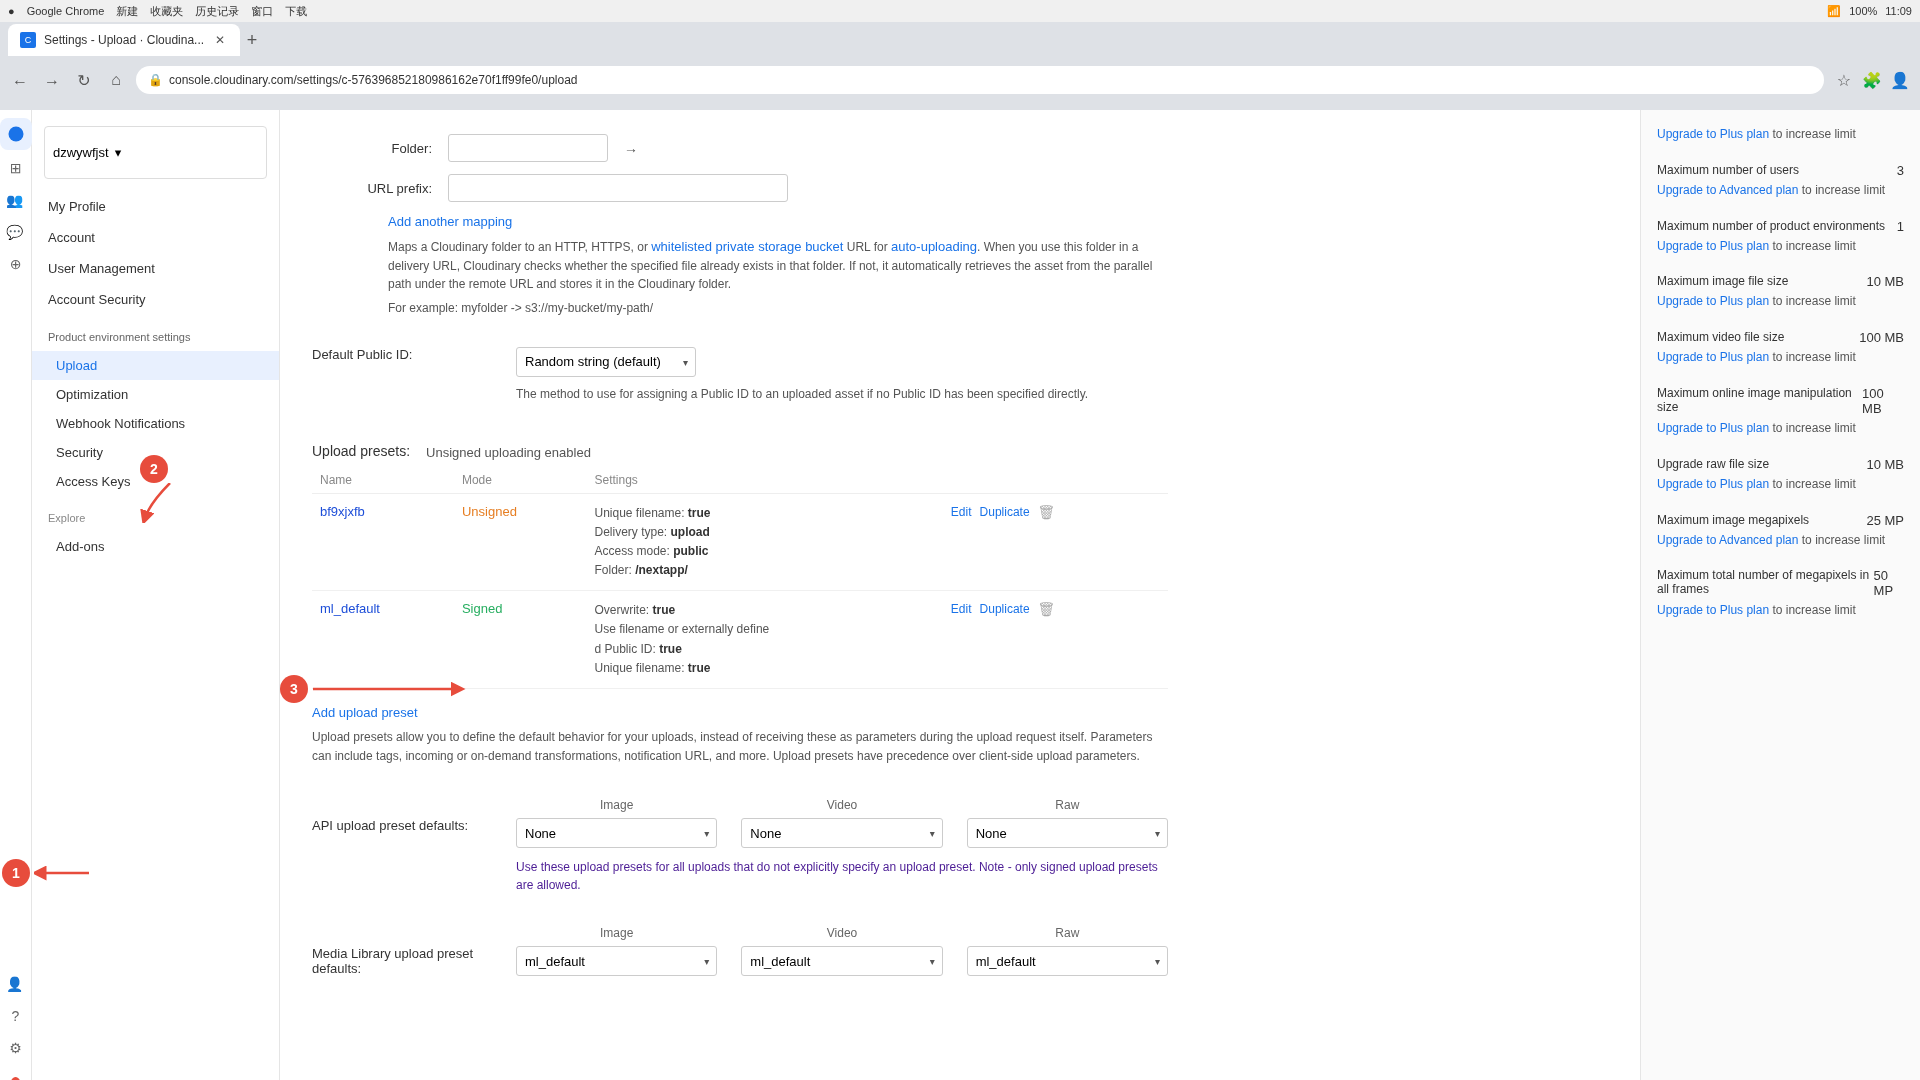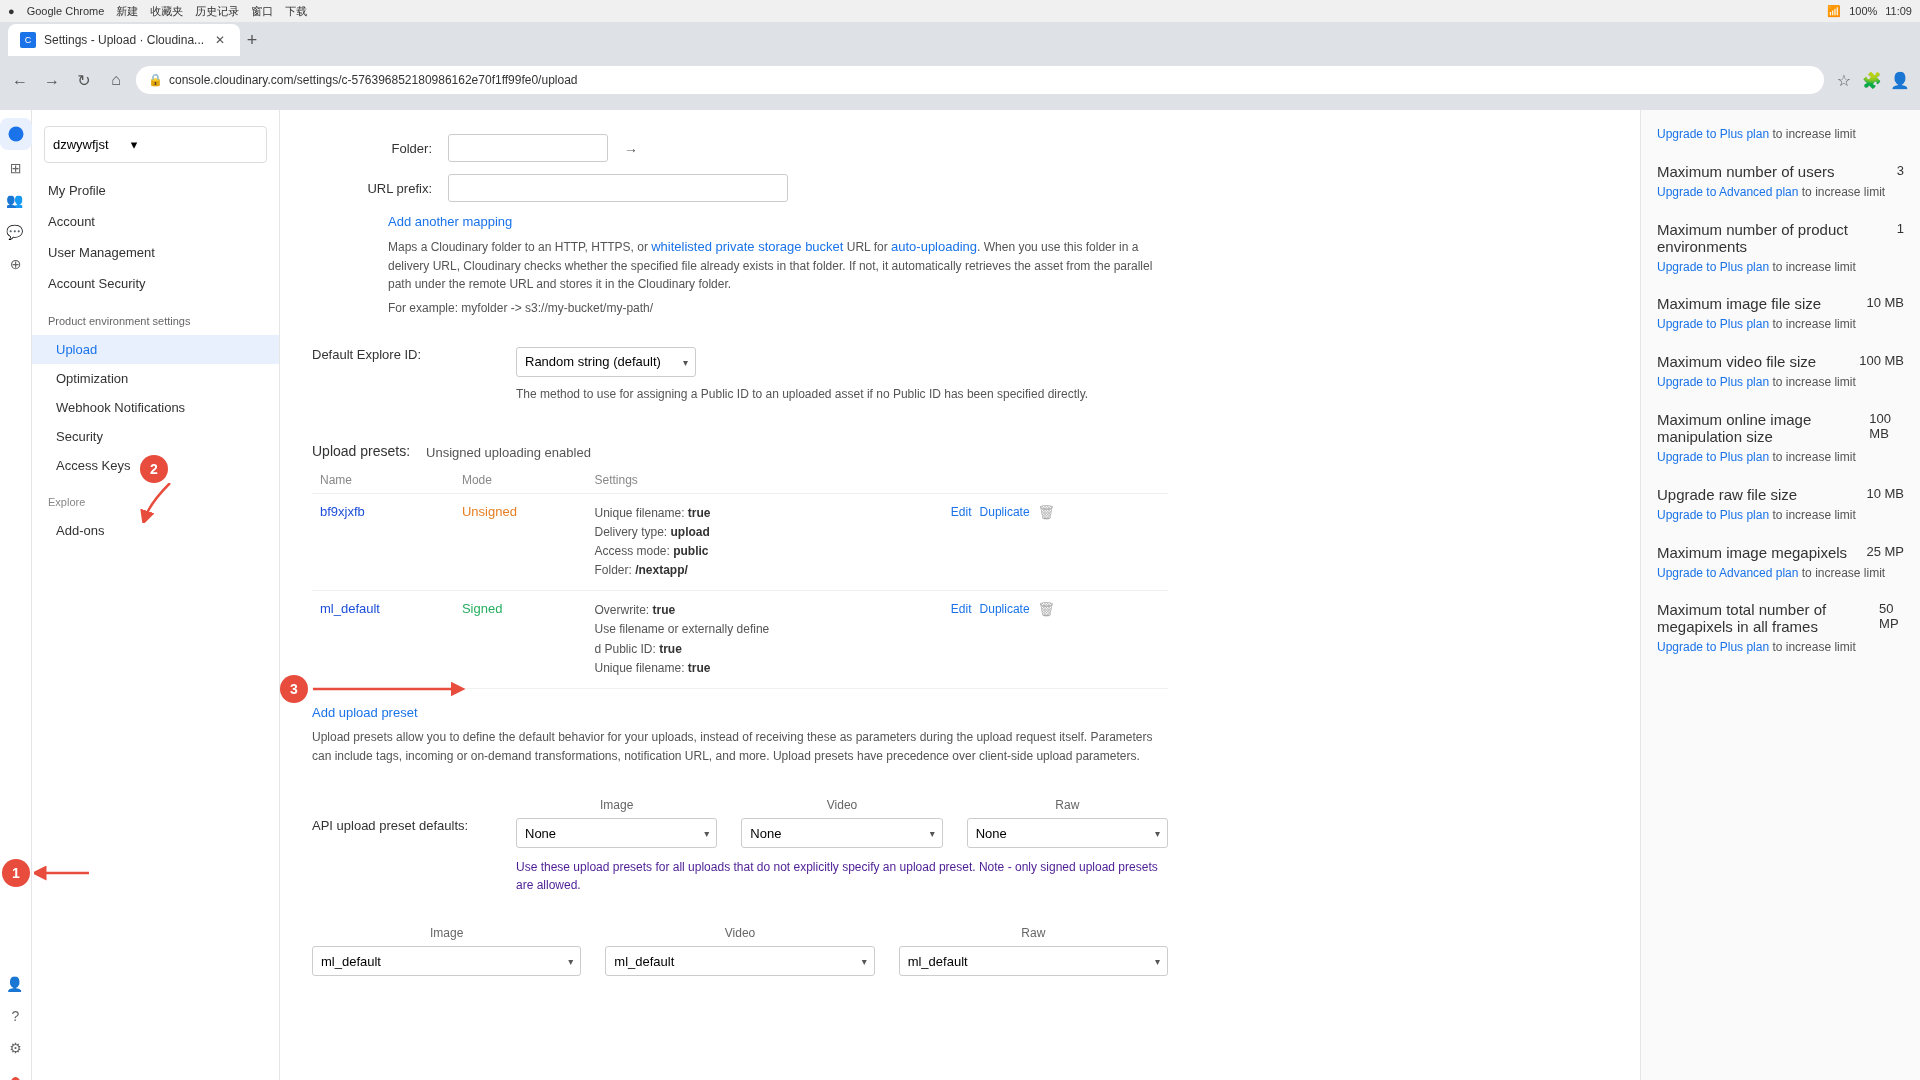--- a/index.html
+++ b/index.html
@@ -20,21 +20,21 @@
     
     .app-container { display: flex; height: 992px; }
 
     
     .icon-nav { width: 32px; background: #fff; border-right: 1px solid #e5e5e5; display: flex; flex-direction: column; align-items: center; padding: 8px 0; gap: 4px; }
     .icon-nav-item { width: 28px; height: 28px; display: flex; align-items: center; justify-content: center; border-radius: 4px; color: #666; cursor: pointer; font-size: 14px; }
     .icon-nav-bottom { margin-top: auto; }
 
     
     .sidebar { width: 248px; background: #fff; border-right: 1px solid #e5e5e5; overflow-y: auto; padding: 8px 0; }
-    .sidebar-dropdown { display: flex; align-items: center; gap: 22px; padding: 10px 8px; border: 1px solid #ddd; border-radius: 4px; cursor: pointer; width: 100%; background: #fff; }
+    .sidebar-dropdown { display: flex; align-items: center; gap: 6px; padding: 18px 8px; border: 1px solid #ddd; border-radius: 4px; cursor: pointer; width: 100%; background: #fff; }
     .sidebar-section { padding: 4px 0; }
     .sidebar-item { padding: 8px 16px; cursor: pointer; font-size: 13px; color: #333; display: flex; align-items: center; }
     .sidebar-subsection-label { padding: 12px 16px 4px; font-size: 11px; color: #666; font-weight: 500; text-transform: none; }
     .sidebar-sub-item { padding: 7px 16px 7px 24px; cursor: pointer; font-size: 13px; color: #333; }
     .sidebar-sub-item.active { background: #e8f0fe; color: #1a73e8; }
     .sidebar-explore-label { padding: 12px 16px 4px; font-size: 11px; color: #888; }
 
     
     .main-content { flex: 1; overflow-y: auto; background: #fff; }
     .content-area { padding: 24px 32px; max-width: 920px; }
@@ -79,21 +79,21 @@
     .api-section { margin-bottom: 32px; }
     .api-row { display: flex; gap: 24px; align-items: center; }
     .api-col { flex: 1; }
     .api-col-label { font-size: 12px; color: #666; text-align: center; margin-bottom: 6px; }
     .api-desc { font-size: 12px; color: #4c1d95; margin-top: 10px; line-height: 1.5; }
 
     
     .right-panel { width: 280px; background: #fafafa; border-left: 1px solid #e5e5e5; padding: 16px; overflow-y: auto; font-size: 12px; }
     .right-panel-item { margin-bottom: 20px; }
     .right-panel-item-header { display: flex; justify-content: space-between; align-items: flex-start; margin-bottom: 4px; }
-    .right-panel-item-title { font-size: 15px; color: #333; font-weight: 400; }
+    .right-panel-item-title { font-size: 12px; color: #333; font-weight: 400; }
     .right-panel-item-value { font-size: 13px; color: #333; font-weight: 400; }
     .right-panel-item-link { color: #1a73e8; text-decoration: none; font-size: 12px; }
     .right-panel-item-desc { font-size: 12px; color: #555; line-height: 1.4; }
 
     
     ::-webkit-scrollbar { width: 6px; }
     ::-webkit-scrollbar-track { background: #f1f1f1; }
     ::-webkit-scrollbar-thumb { background: #ccc; border-radius: 3px; }
 
     .relative-container { position: relative; }
@@ -237,21 +237,21 @@
           <a class="link-blue">Add another mapping</a>
           <p class="description-text">
             Maps a Cloudinary folder to an HTTP, HTTPS, or <a class="link-blue">whitelisted private storage bucket</a> URL for <a class="link-blue">auto-uploading</a>. When you use this folder in a delivery URL, Cloudinary checks whether the specified file already exists in that folder. If not, it automatically retrieves the asset from the parallel path under the remote URL and stores it in the Cloudinary folder.
           </p>
           <p class="example-text">For example: myfolder -&gt; s3://my-bucket/my-path/</p>
         </div>
       </div>
 
       <div class="public-id-section">
         <div class="public-id-row">
-          <div class="public-id-label">Default Explore ID:</div>
+          <div class="public-id-label">Default Public ID:</div>
           <div class="public-id-content">
             <div class="select-wrapper">
               <select class="select-control">
                 <option>Random string (default)</option>
               </select>
               <span class="select-arrow">▾</span>
             </div>
             <p class="description-text" style="margin-top:8px;">The method to use for assigning a Public ID to an uploaded asset if no Public ID has been specified directly.</p>
           </div>
         </div>
@@ -350,20 +350,21 @@
                 </div>
               </div>
             </div>
             <p class="api-desc">Use these upload presets for all uploads that do not explicitly specify an upload preset. Note - only signed upload presets are allowed.</p>
           </div>
         </div>
       </div>
 
       <div class="api-section">
         <div style="display:flex; align-items:flex-start; gap:24px;">
+          <div style="width:180px; font-size:13px; color:#333; padding-top:20px; flex-shrink:0;">Media Library upload preset defaults:</div>
           <div style="flex:1;">
             <div class="api-row">
               <div class="api-col">
                 <div class="api-col-label">Image</div>
                 <div class="select-wrapper" style="width:100%;">
                   <select class="select-control" style="width:100%;">
                     <option>ml_default</option>
                   </select>
                   <span class="select-arrow">▾</span>
                 </div>

